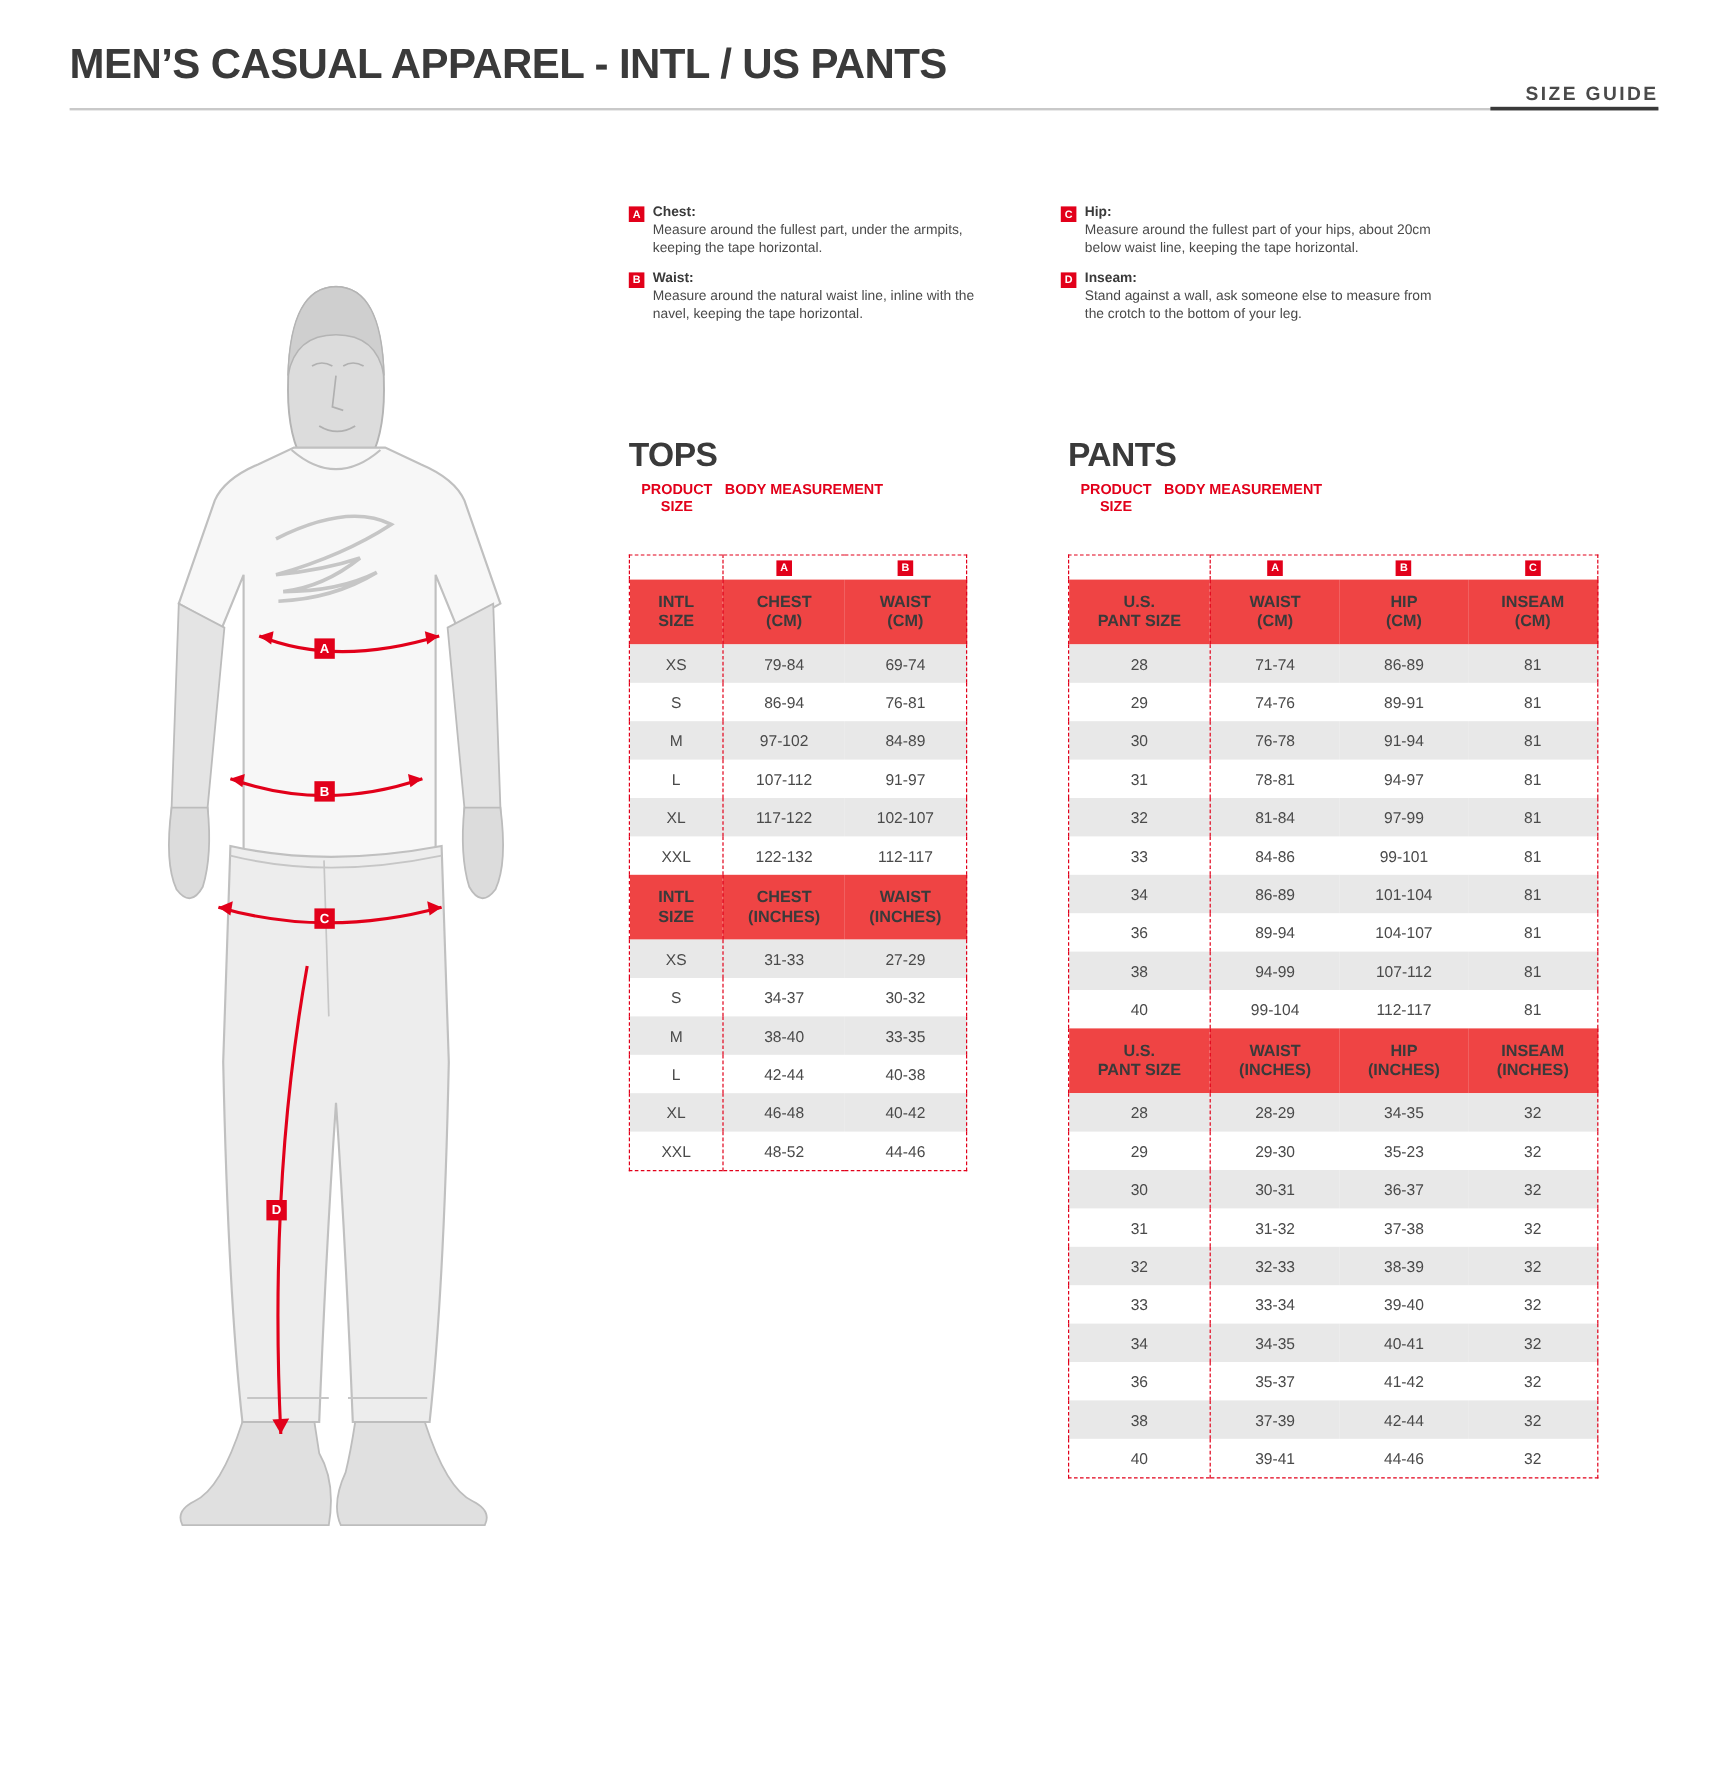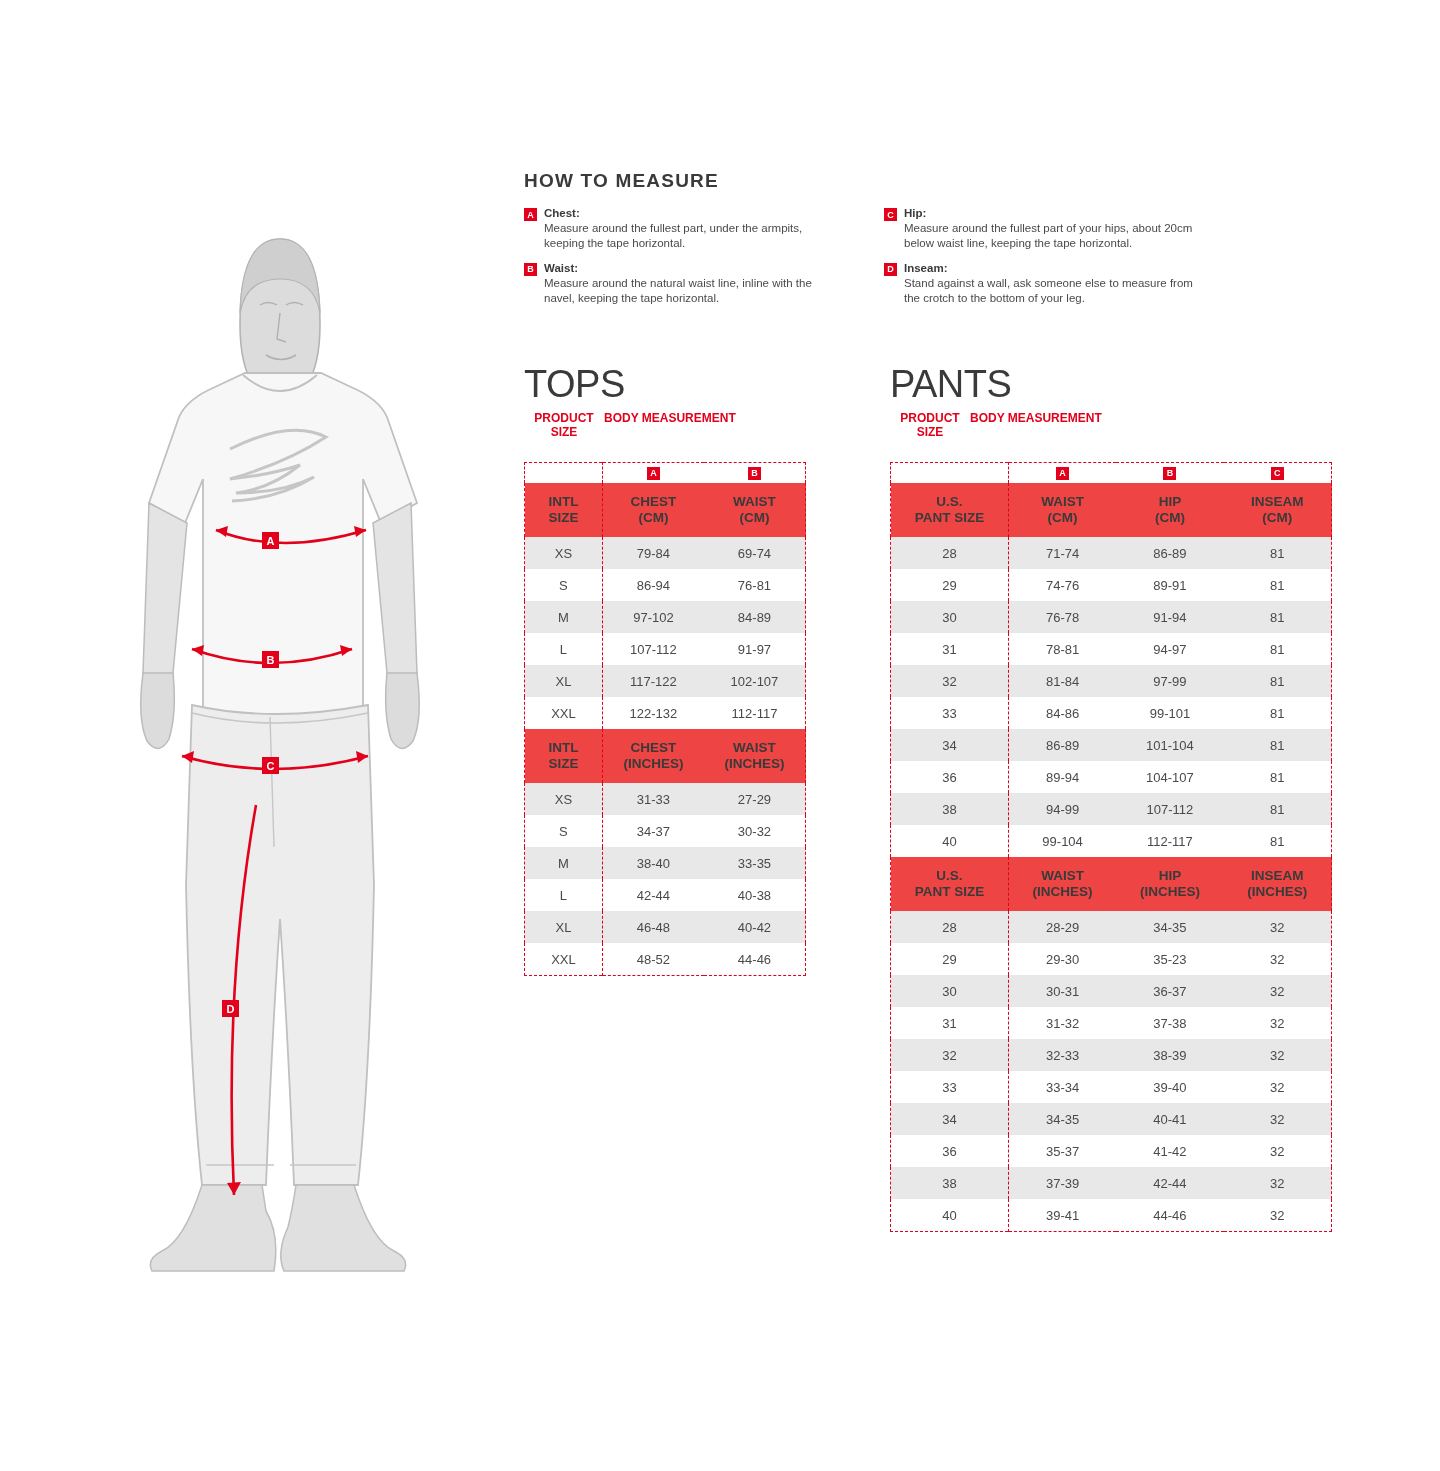--- a/index.html
+++ b/index.html
@@ -44,21 +44,21 @@
   .badge{
     width:13px;height:13px;background:#e2001a;color:#fff;font-size:9px;font-weight:bold;
     display:flex;align-items:center;justify-content:center;flex:0 0 13px;margin-top:2px;
   }
   .howto-text{margin-left:7px;font-size:11.5px;line-height:1.32;color:#4a4a4a;}
   .howto-text b{display:block;font-size:11.5px;color:#3a3a3a;}
 
   
   .sec-tops{position:absolute;left:524px;top:365px;}
   .sec-pants{position:absolute;left:890px;top:365px;}
-  .sec-title{font-size:38px;font-weight:normal;letter-spacing:-0.5px;color:#3a3a3a;line-height:1;}
+  .sec-title{font-size:28px;font-weight:bold;letter-spacing:-0.5px;color:#3a3a3a;line-height:1;}
 
   .ph{display:flex;margin-top:8px;color:#e2001a;font-size:12px;font-weight:bold;text-align:center;line-height:1.2;}
   .ph .ph-size{width:80px;}
   .ph .ph-body{flex:1;}
 
   
   .tbl{
     border:1px dashed #e2001a;border-collapse:collapse;
     background:#fff;
   }
@@ -92,20 +92,26 @@
   .fig-label{
     position:absolute;width:17px;height:17px;background:#e2001a;color:#fff;
     font-size:11px;font-weight:bold;display:flex;align-items:center;justify-content:center;
   }
 </style>
 </head>
 <body>
 
 <div class="page">
 
+  <div class="header">
+    <div class="header-title">MEN’S CASUAL APPAREL - INTL / US PANTS</div>
+    <div class="header-right">SIZE GUIDE</div>
+    <div class="header-rule"></div>
+    <div class="header-rule-dark"></div>
+  </div>
 
   <div class="figure">
     <svg width="340" height="1100" viewBox="0 0 340 1100">
 
       <path d="M130 120 q0-86 40-86 q40 0 40 86 q0 40 -14 62 l0 26 q20 8 34 14 l-120 0 q14 -6 34 -14 l0 -26 q-14 -22 -14 -62 z" fill="#dcdcdc" stroke="#b4b4b4" stroke-width="1.6"></path>
 
       <path d="M130 108 q2 -74 40 -74 q38 0 40 74 q-6 -34 -40 -34 q-34 0 -40 34 z" fill="#cfcfcf" stroke="#b4b4b4" stroke-width="1.2"></path>
 
       <path d="M150 100 q8 -5 17 0" fill="none" stroke="#b0b0b0" stroke-width="1.4"></path>
       <path d="M176 100 q8 -5 17 0" fill="none" stroke="#b0b0b0" stroke-width="1.4"></path>
@@ -149,21 +155,20 @@
         <path d="M124 990 l-7 -12 l14 -1 z"></path>
       </g>
     </svg>
     <div class="fig-label" style="left:152px;top:327px;">A</div>
     <div class="fig-label" style="left:152px;top:446px;">B</div>
     <div class="fig-label" style="left:152px;top:552px;">C</div>
     <div class="fig-label" style="left:112px;top:795px;">D</div>
   </div>
 
   <div class="howto">
-    <div class="howto-title">HOW TO MEASURE</div>
     <div class="howto-cols">
       <div class="howto-col">
         <div class="howto-item">
           <div class="badge">A</div>
           <div class="howto-text">
             <b>Chest:</b>
             <span>Measure around the fullest part, under the armpits, keeping the tape horizontal.</span>
           </div>
         </div>
         <div class="howto-item">

